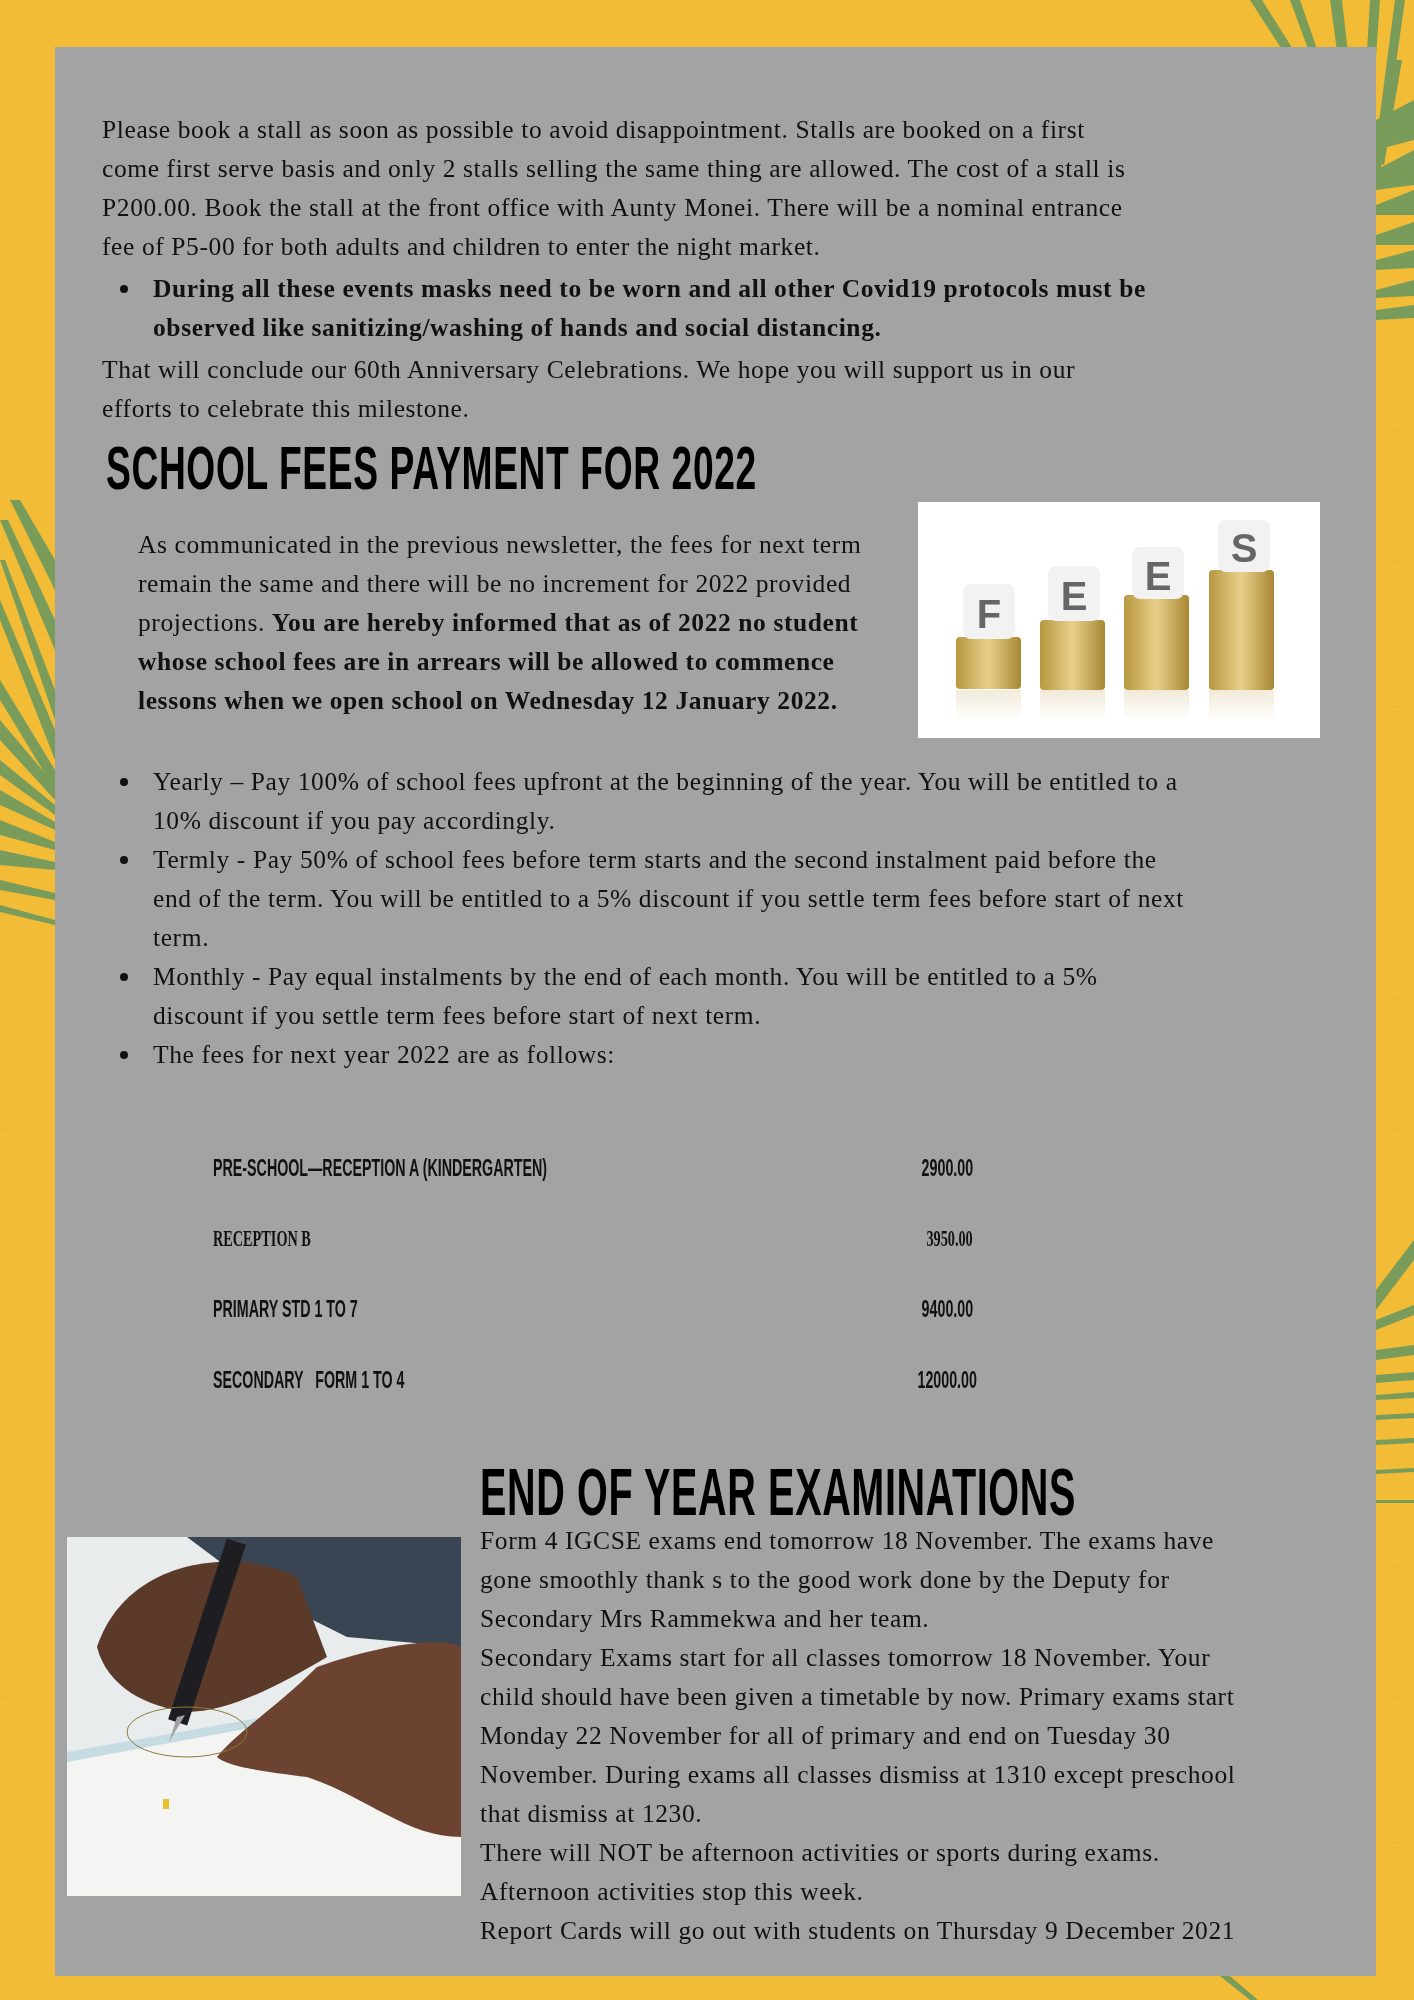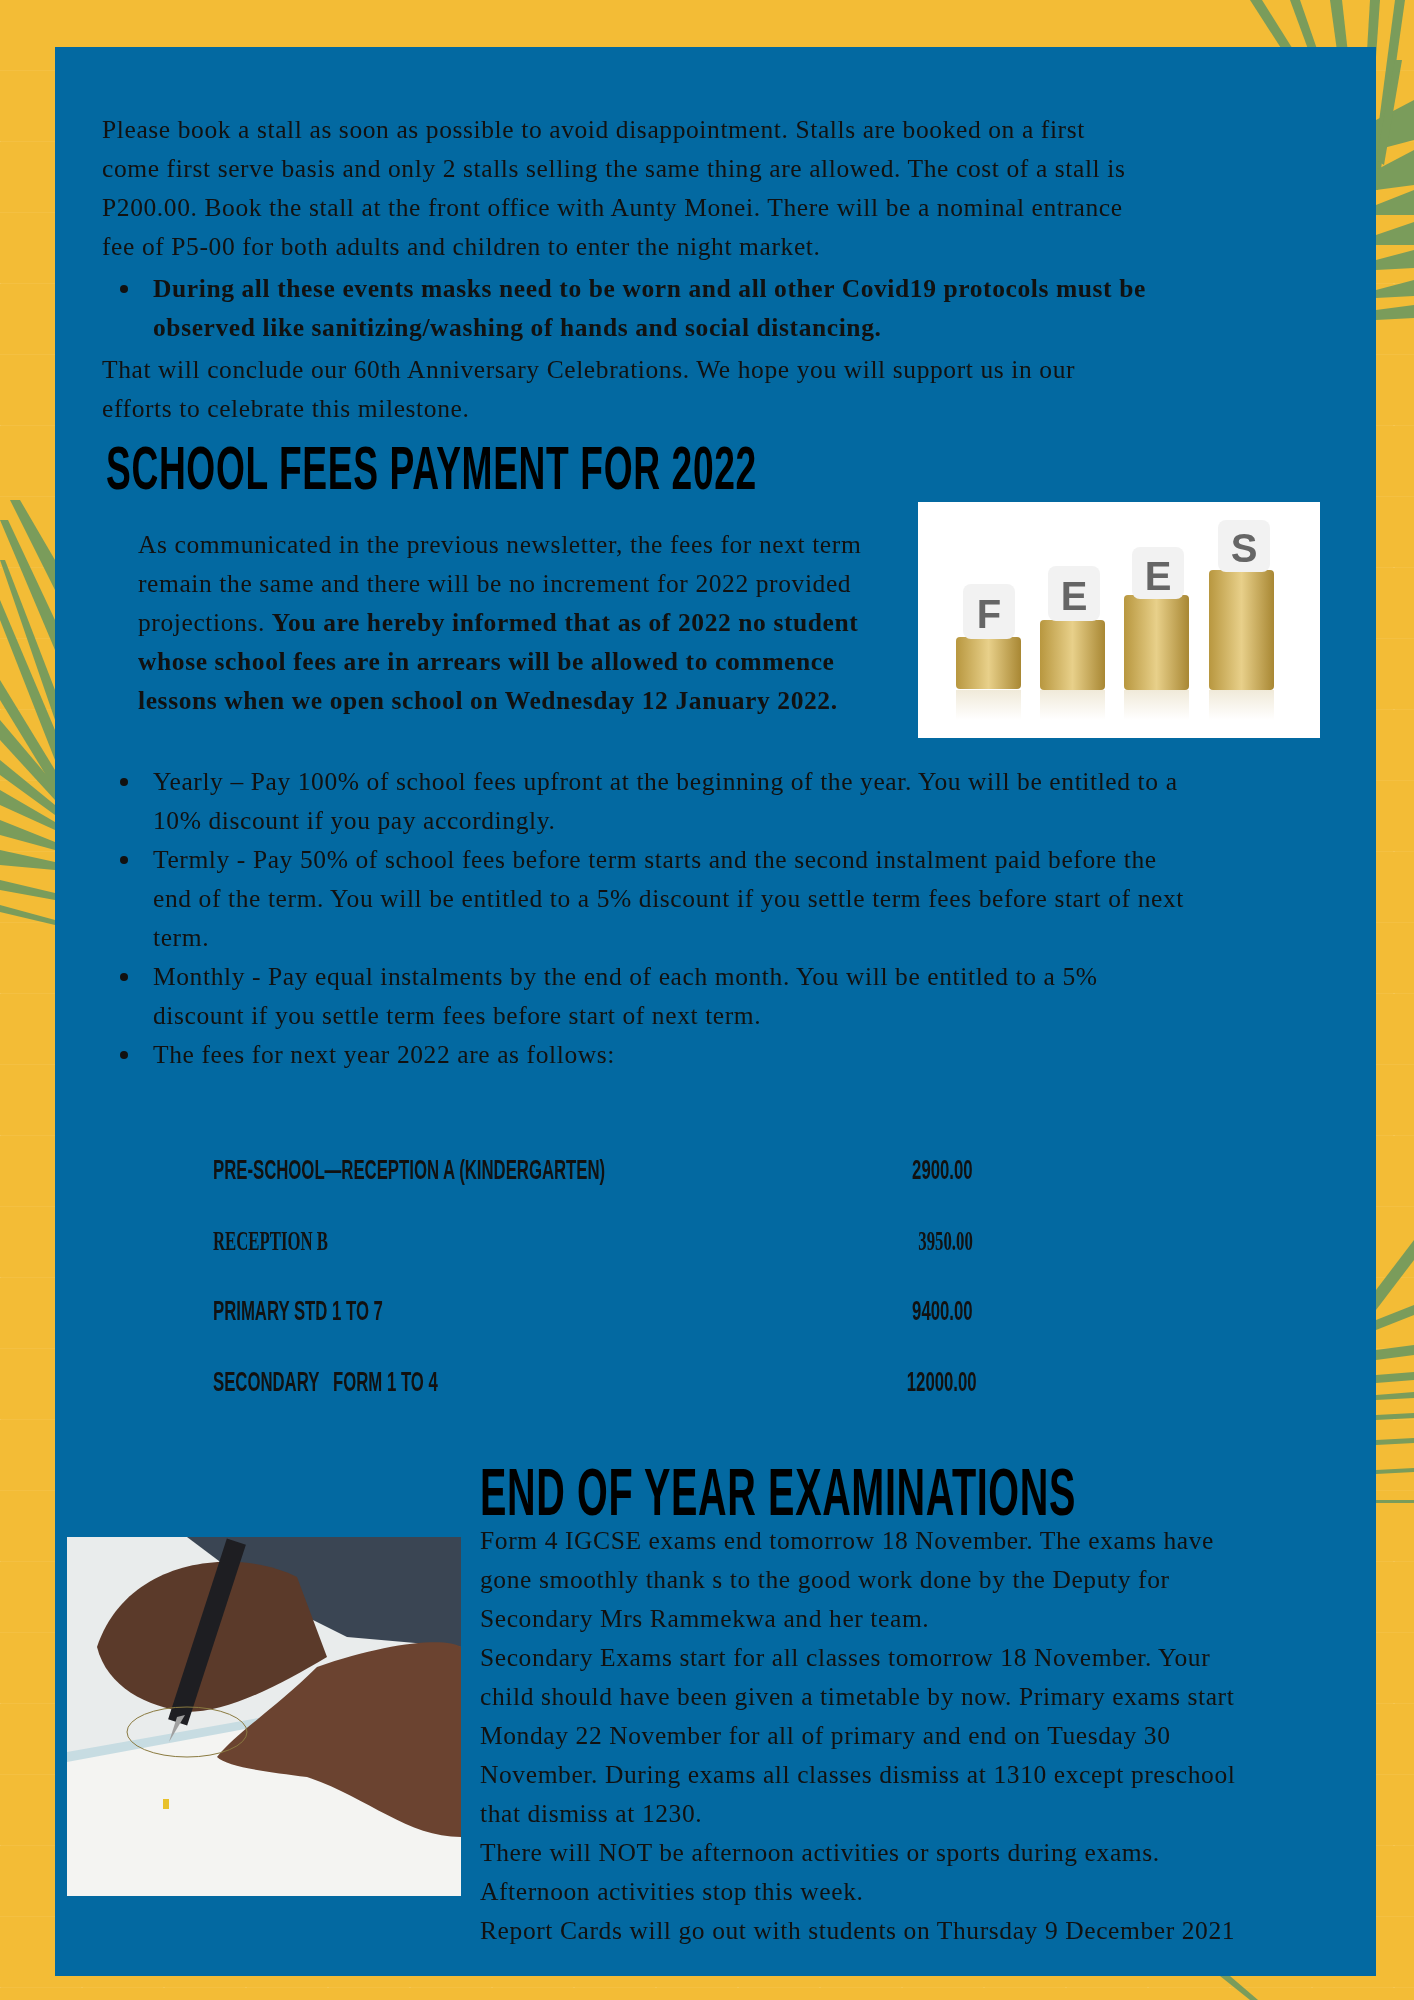--- a/index.html
+++ b/index.html
@@ -12,39 +12,39 @@
     position: absolute; inset: 0;
     background-image:
       linear-gradient(60deg, rgba(255,255,255,0.09) 1px, transparent 1px),
       linear-gradient(-60deg, rgba(255,255,255,0.09) 1px, transparent 1px),
       linear-gradient(0deg, rgba(255,255,255,0.06) 1px, transparent 1px);
     background-size: 82px 142px, 82px 142px, 82px 71px;
   }
   .leaves { position: absolute; inset: 0; }
   .panel {
     position: absolute; left: 55px; top: 47px; width: 1321px; height: 1929px;
-    background: #0369a1;
+    background: #a3a3a3;
   }
   .txt { color: #111; font-size: 25.5px; line-height: 39px; letter-spacing: 0.6px; }
   .abs { position: absolute; }
   p { margin: 0; }
   ul { margin: 3px; padding: 0; list-style: none; }
   li { position: relative; padding-left: 48px; }
   li::before {
     content: ""; position: absolute; left: 15px; top: 16px;
     width: 8px; height: 8px; border-radius: 50%; background: #111;
   }
   b { font-weight: bold; }
   .heading {
     font-family: "Liberation Sans", sans-serif; font-weight: bold; color: #000;
     transform-origin: left top; white-space: nowrap; letter-spacing: 1px;
   }
   .fee-row {
     position: absolute; left: 158px; width: 760px; height: 40px;
-    font-family: "Liberation Sans", sans-serif; font-weight: bold; font-size: 27px;
+    font-family: "Liberation Sans", sans-serif; font-weight: bold; font-size: 23px;
     color: #111; transform-origin: left top;
   }
   .fee-label { position: absolute; left: 0; top: 0; transform: scaleX(0.62); transform-origin: left top; white-space: nowrap; }
   .fee-amount { position: absolute; right: 0; top: 0; transform: scaleX(0.62); transform-origin: right top; white-space: nowrap; }
   .fees-img { position: absolute; left: 863px; top: 455px; width: 402px; height: 236px; background: #fff; overflow: hidden; }
   .photo { position: absolute; left: 12px; top: 1490px; width: 394px; height: 359px; overflow: hidden; }
 </style>
 </head>
 <body>
 

